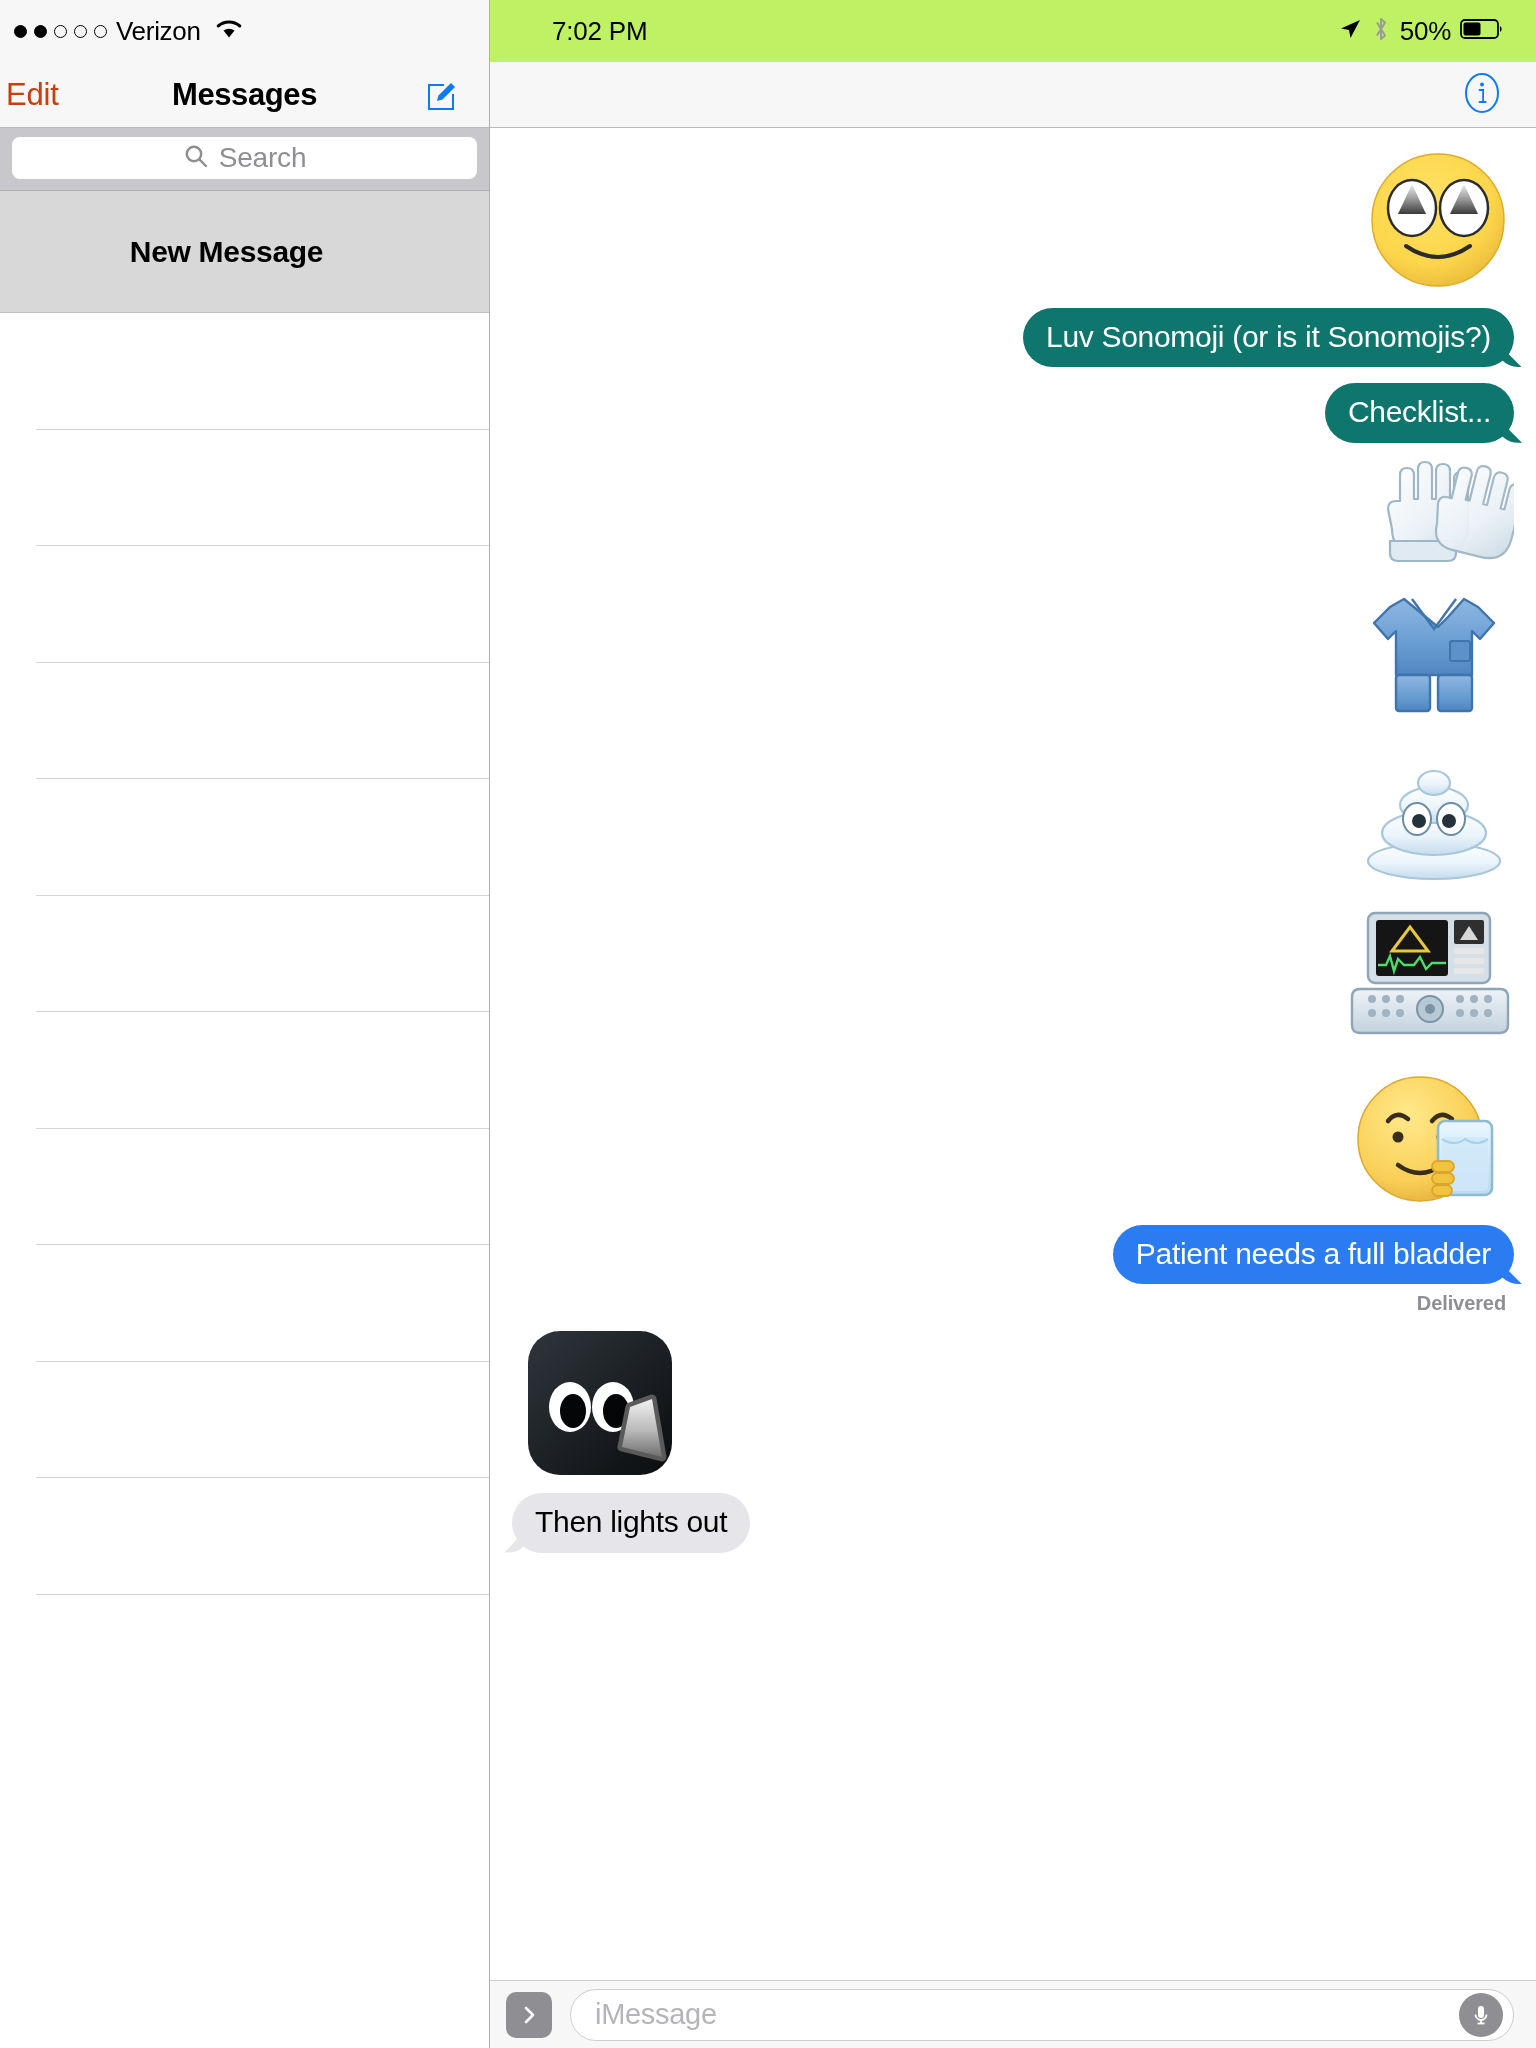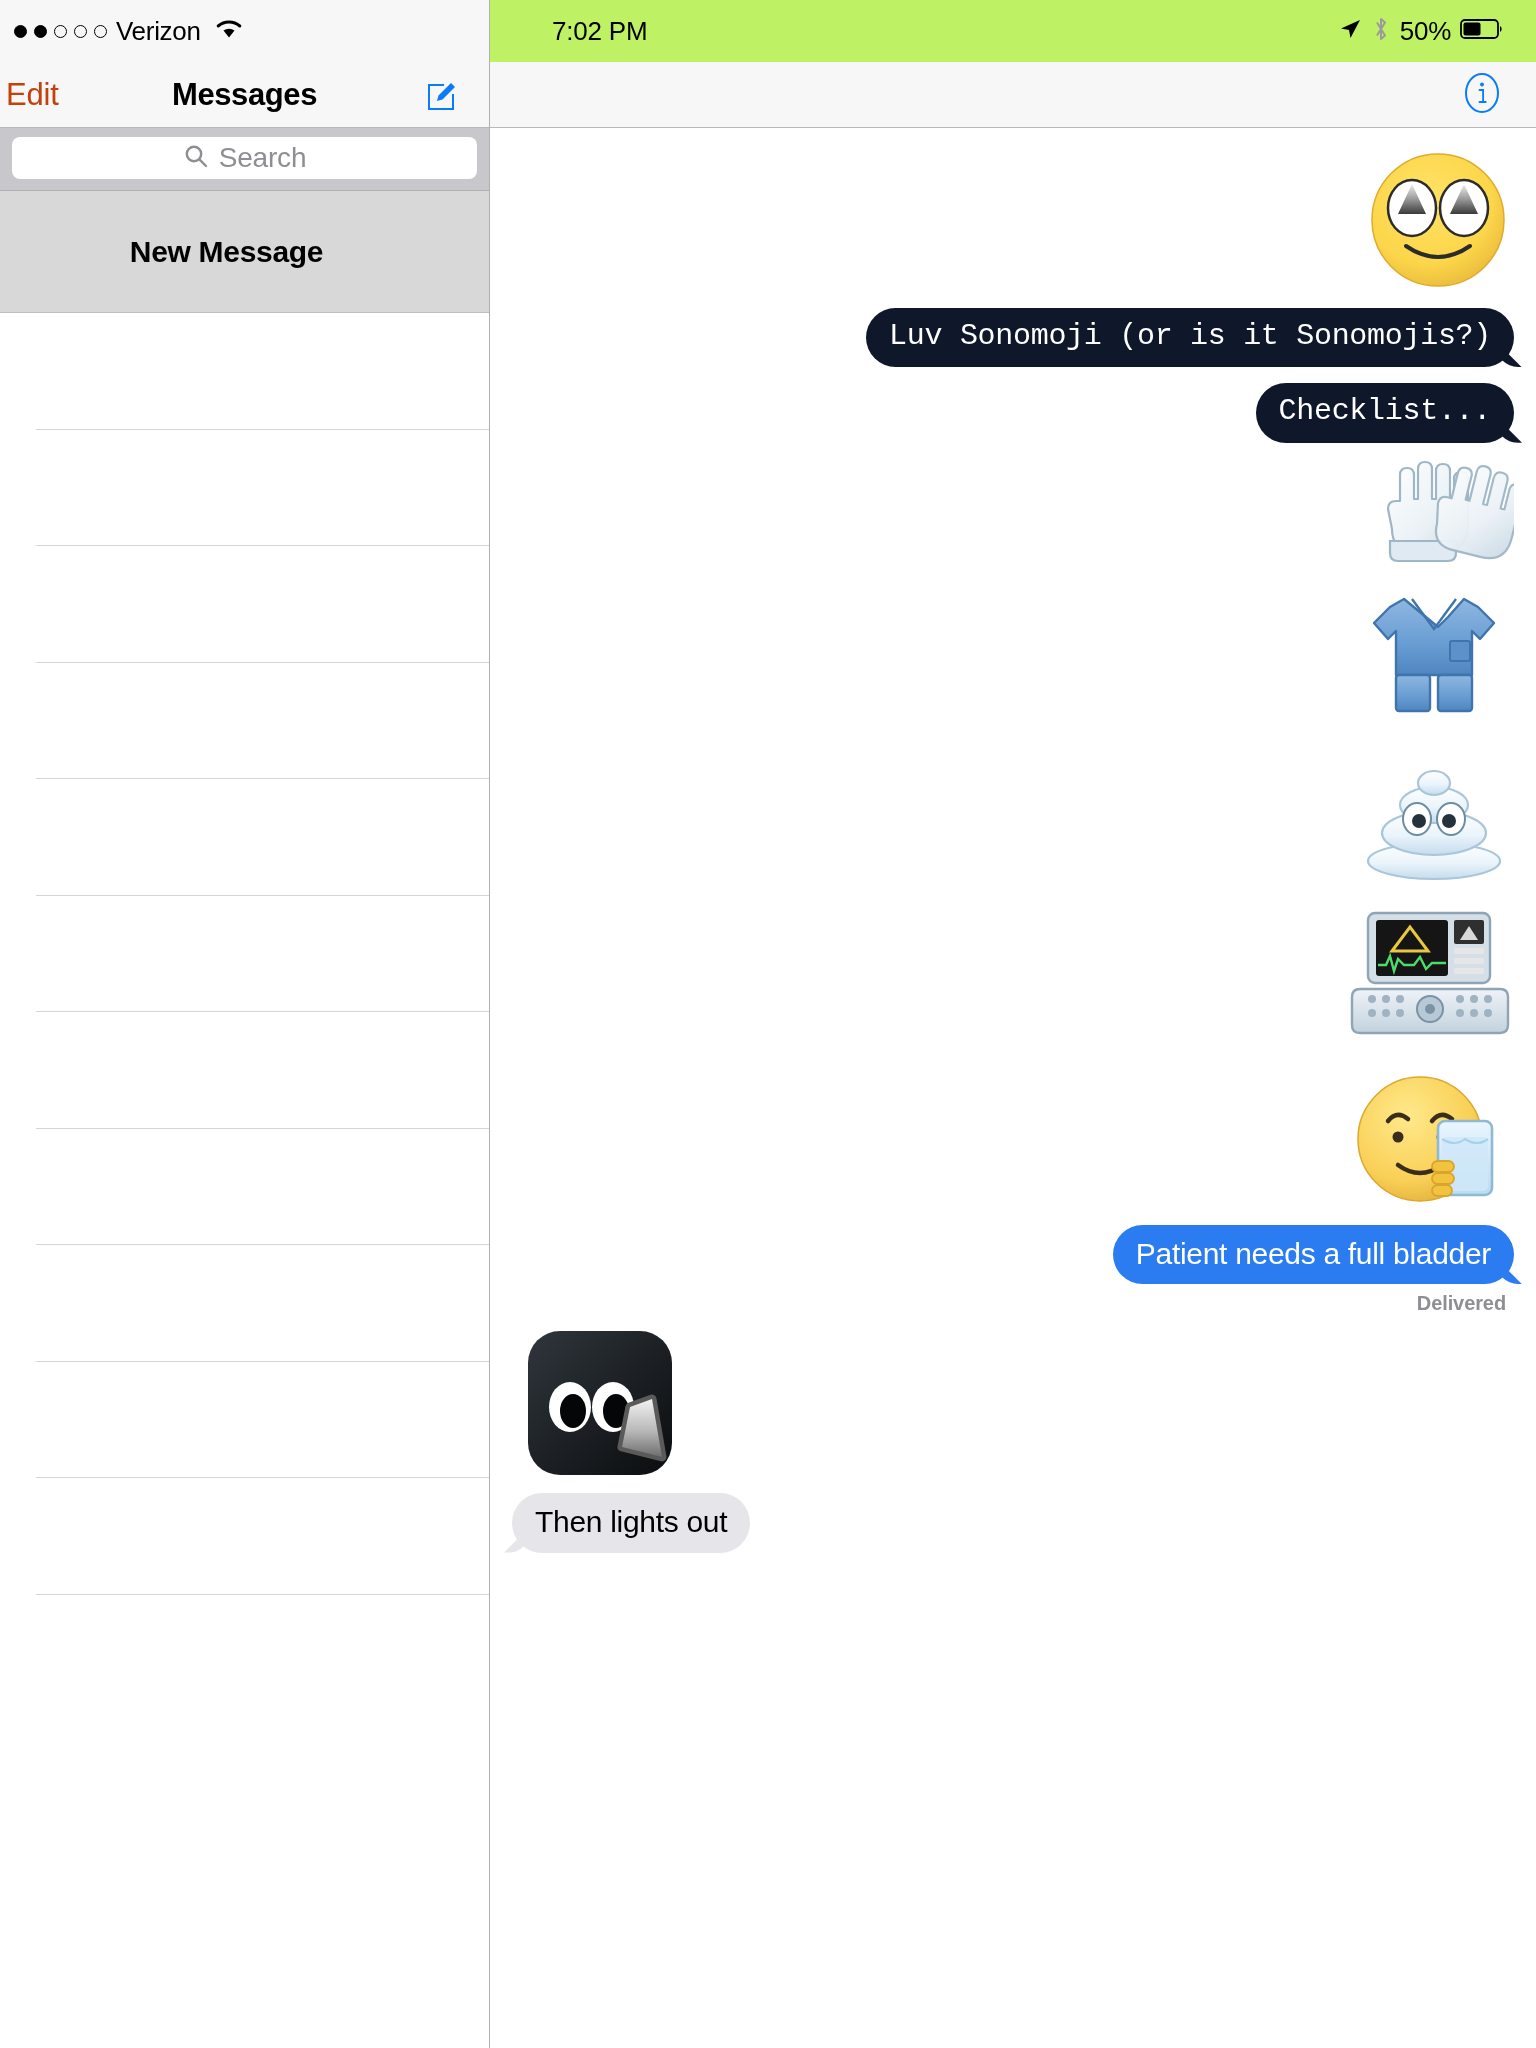--- a/index.html
+++ b/index.html
@@ -131,21 +131,21 @@
 
   .bubble {
     position:relative;
     border-radius:30px;
     padding:11px 23px 13px 23px;
     font-size:30px;
     letter-spacing:-0.3px;
     line-height:1.18;
     max-width:720px;
   }
-  .bubble.blue-light { background:#0f172a; color:#fff;font-family:Liberation Mono, monospace; }
+  .bubble.blue-light { background:#0f766e; color:#fff; }
   .bubble.blue-deep  { background:#2b7cf0; color:#fff; }
   .bubble.gray       { background:#e6e5ea; color:#000; }
 
   
   .bubble.out-tail::after {
     content:""; position:absolute;
     right:-8px; bottom:0;
     width:26px; height:26px;
     background:inherit;
     border-bottom-left-radius:22px;
@@ -507,15 +507,33 @@
           </svg>
         </span>
       </div>
 
       <div class="msg-row in" style="margin-top:12px;">
         <div class="bubble gray in-tail">Then lights out</div>
       </div>
 
     </div>
 
+    <div class="input-bar">
+      <div class="apps-btn">
+        <svg width="24" height="24" viewBox="0 0 24 24">
+          <path d="M9 5 L16 12 L9 19" stroke="#ffffff" stroke-width="2.6" fill="none" stroke-linecap="round" stroke-linejoin="round"></path>
+        </svg>
+      </div>
+      <div class="imessage-field">
+        <span class="imessage-ph">iMessage</span>
+        <span class="mic-btn">
+          <svg width="26" height="26" viewBox="0 0 26 26">
+            <rect x="10" y="4" width="6" height="12" rx="3" fill="#fff"></rect>
+            <path d="M7.5 12.5 a5.5 5.5 0 0 0 11 0" stroke="#fff" stroke-width="1.8" fill="none"></path>
+            <line x1="13" y1="18" x2="13" y2="21.5" stroke="#fff" stroke-width="1.8"></line>
+            <line x1="9.5" y1="21.5" x2="16.5" y2="21.5" stroke="#fff" stroke-width="1.8"></line>
+          </svg>
+        </span>
+      </div>
+    </div>
 
   </div>
 </div>
 
 </body></html>

